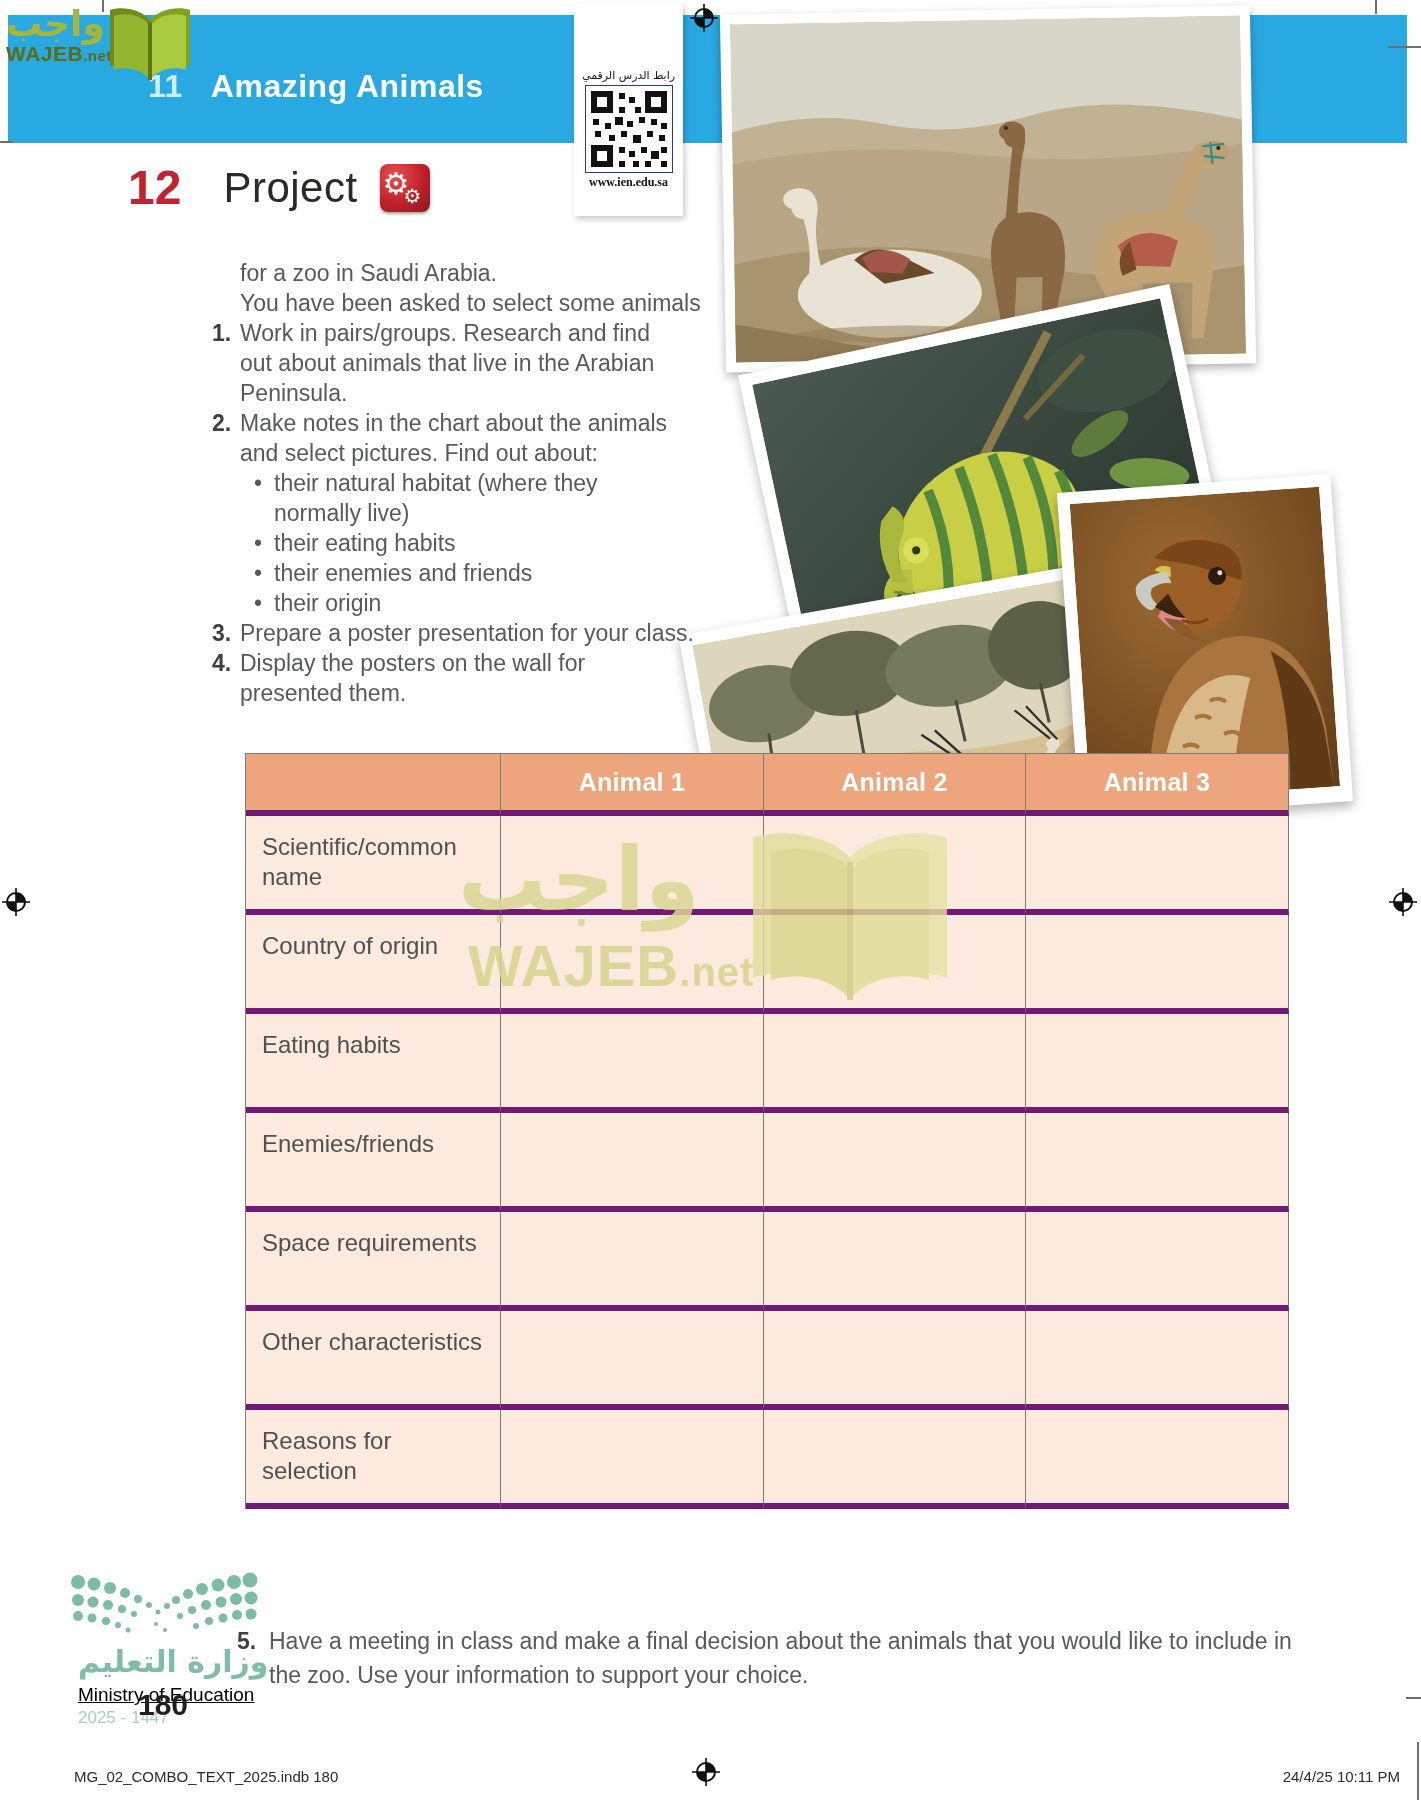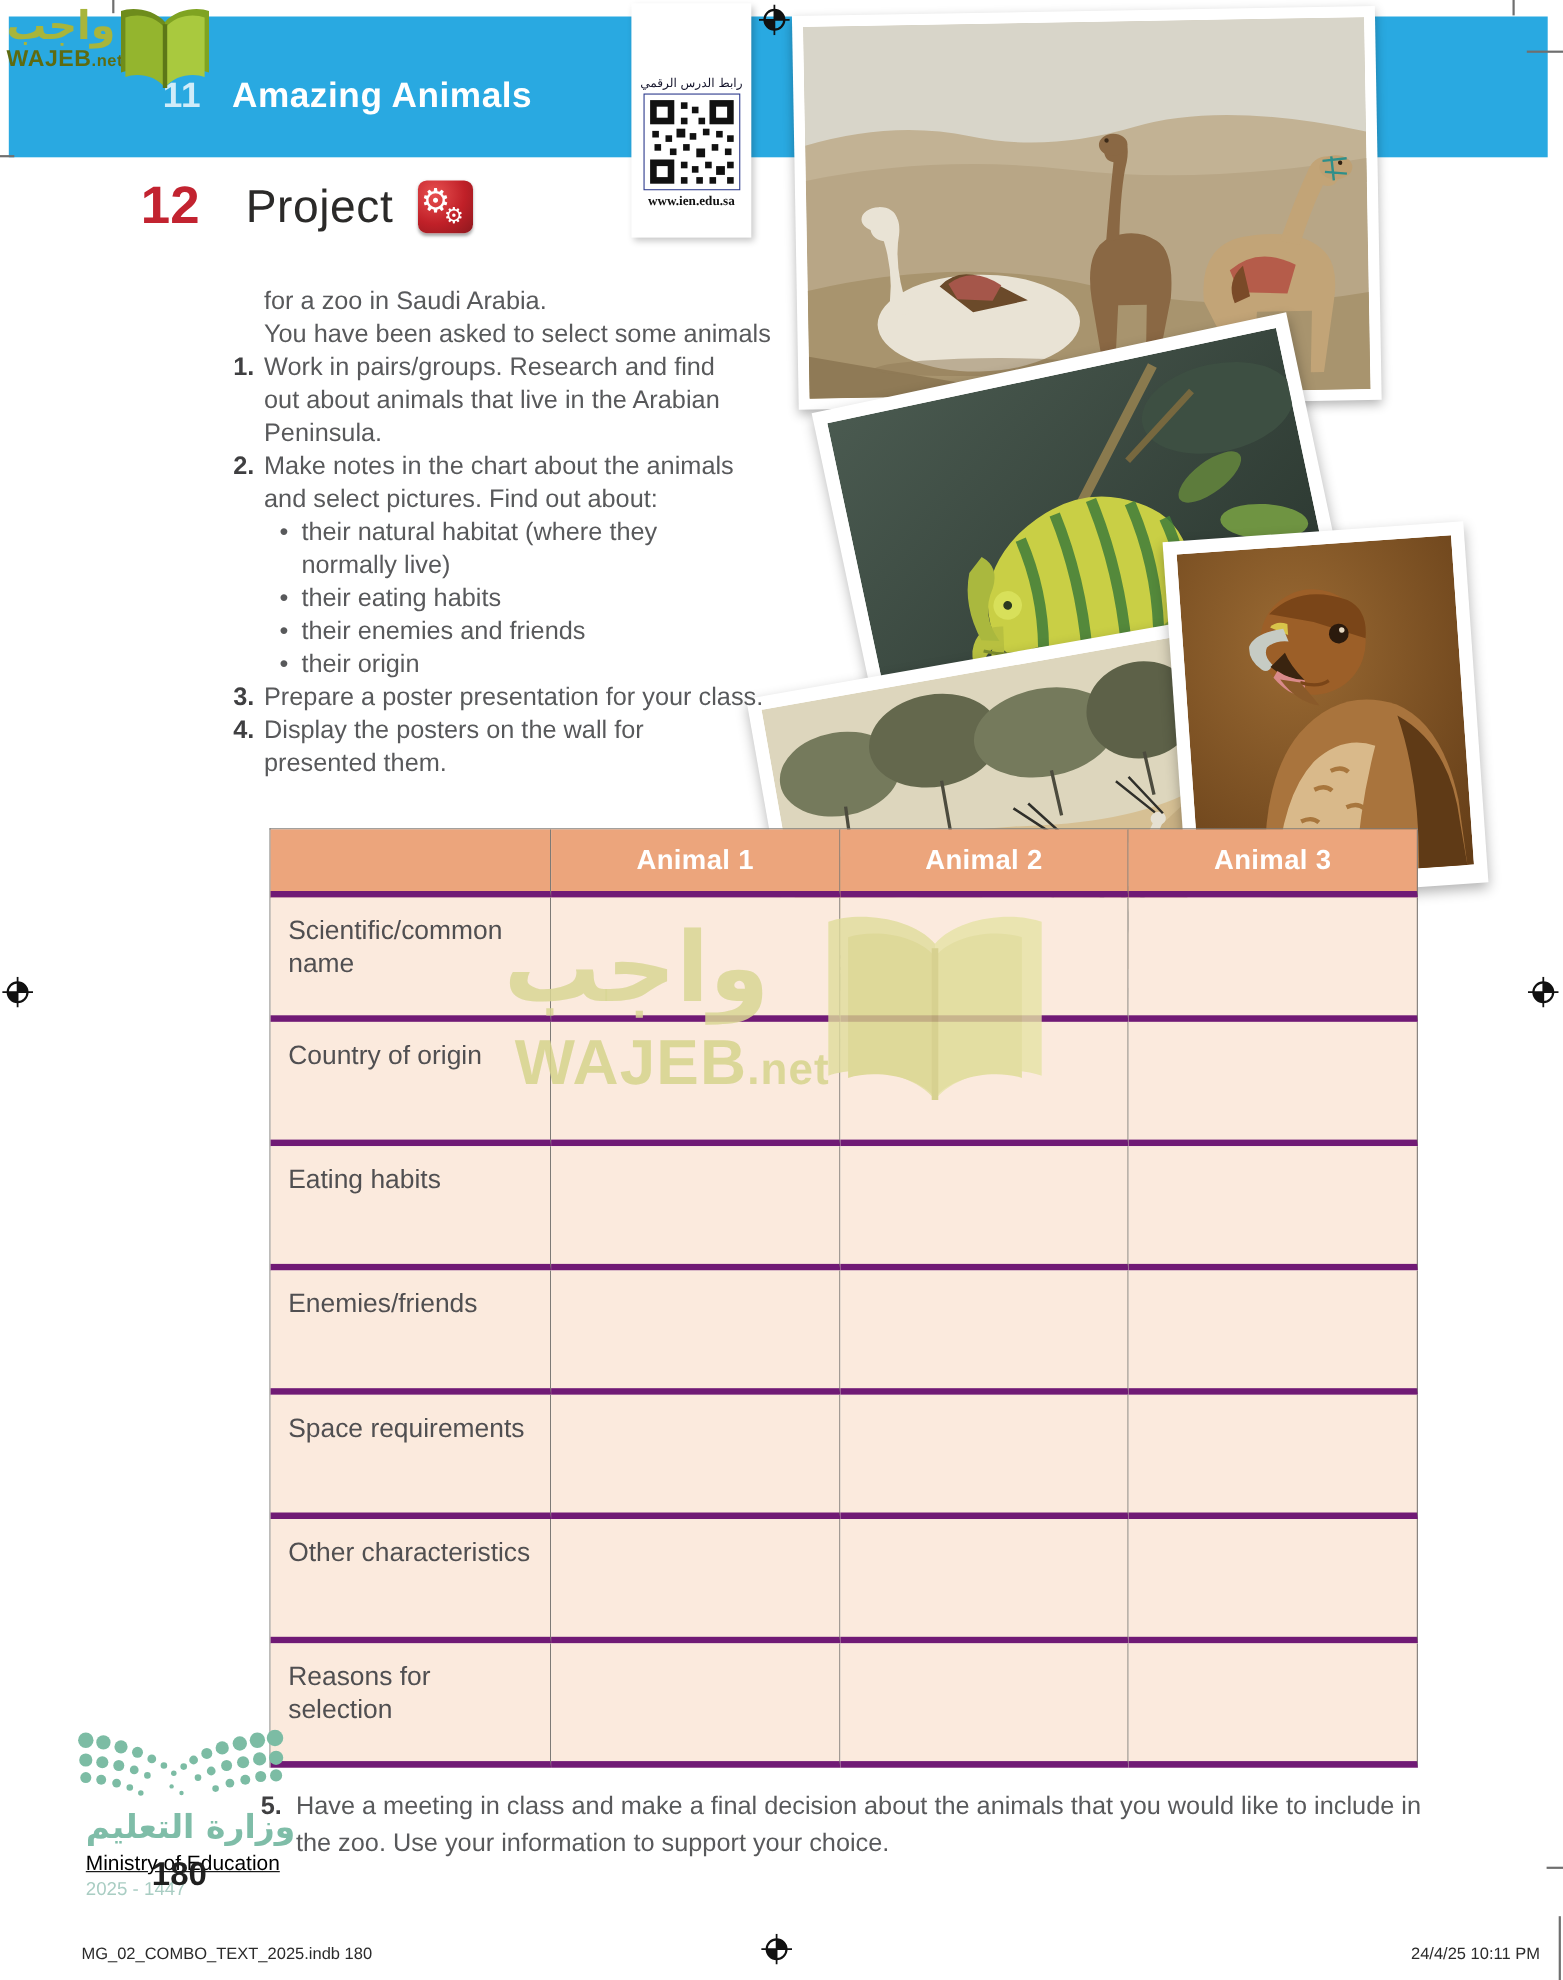--- a/index.html
+++ b/index.html
@@ -50,21 +50,21 @@
   .tline .bind{width:14px;flex:0 0 14px;}
   .tline .dot{width:20px;flex:0 0 20px;color:#58595B;}
 
   
   .proj-table{left:245px;top:753px;width:1043px;z-index:5;display:grid;
               grid-template-columns:255px 263px 262px 263px;
               border-left:1px solid #7d7a76;border-top:1px solid #7d7a76;}
   .proj-table .cell{border-right:1px solid #7d7a76;border-bottom:6px solid #701a75;box-sizing:border-box;}
   .hcell{height:62px;background:#ECA57C;color:#fff;font-size:25px;font-weight:700;
          display:flex;align-items:center;justify-content:center;letter-spacing:.3px;}
-  .rcell{height:113px;background:#FBEADD;}
+  .rcell{height:99px;background:#FBEADD;}
   .label{padding:16px 12px 0 16px;font-size:24px;line-height:30px;color:#504F51;}
 
   
   .wm{z-index:6;pointer-events:none;}
   .wm-ar{left:458px;top:836px;font-family:"DejaVu Sans",sans-serif;font-size:88px;font-weight:700;color:rgba(216,214,148,.85);line-height:88px;}
   .wm-en{left:468px;top:932px;font-size:58px;font-weight:700;color:rgba(213,211,140,.85);letter-spacing:1px;}
   .wm-en .net{font-size:40px;}
   .wm-book{left:735px;top:828px;opacity:.8;}
 
   

